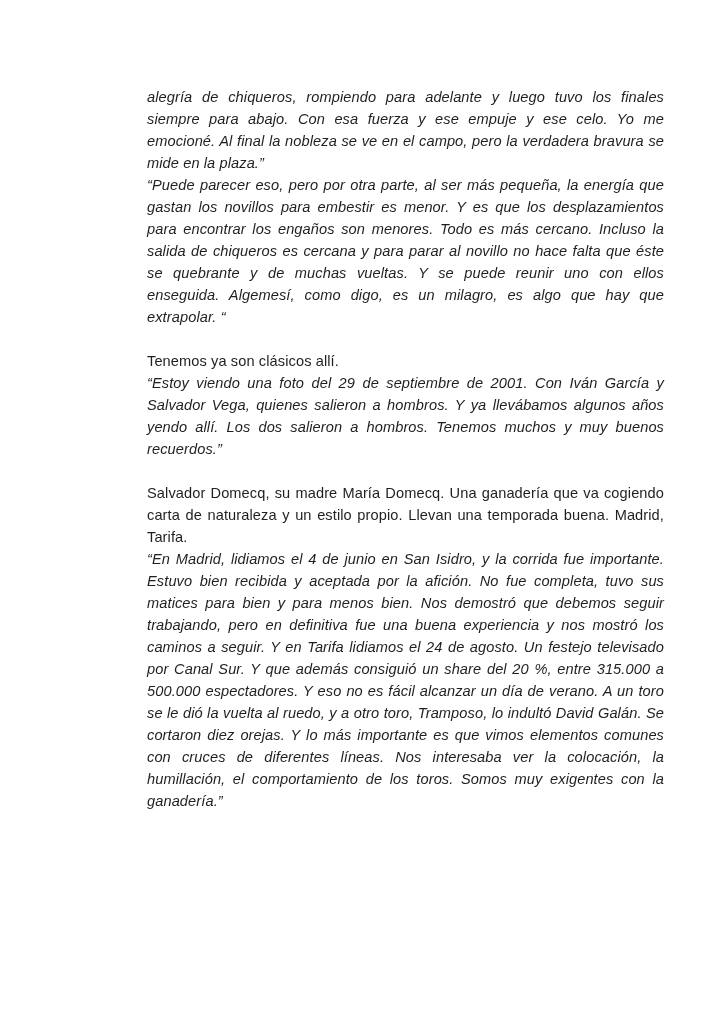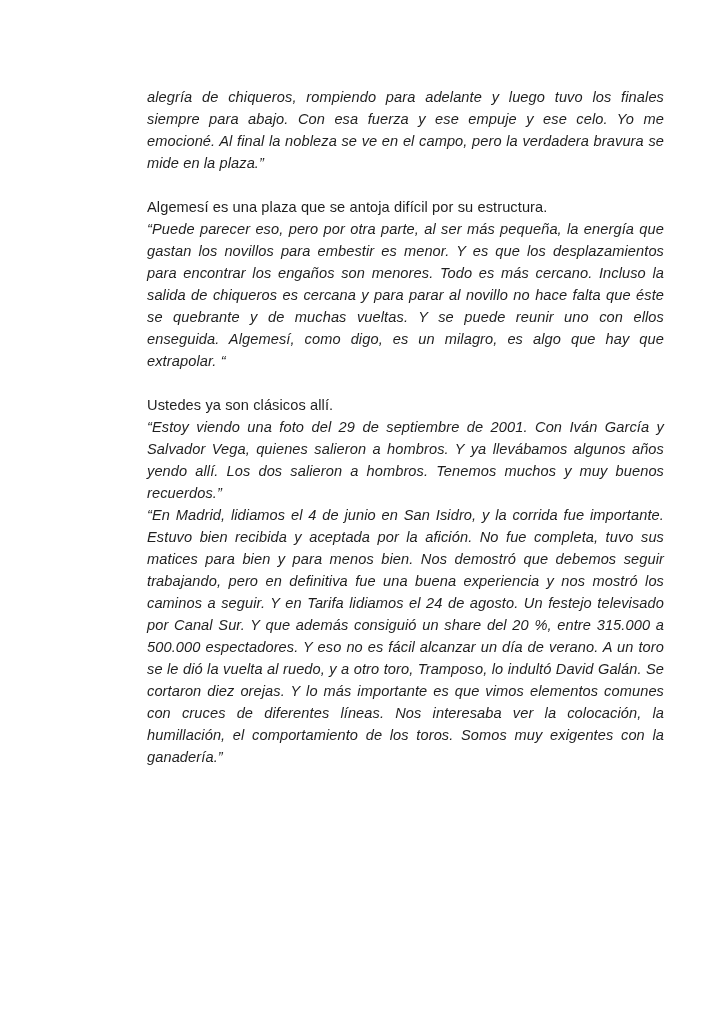--- a/index.html
+++ b/index.html
@@ -34,19 +34,19 @@
     font-style: italic;
   }
   .doc p.a.first { margin-top: 0; }
 </style>
 </head>
 <body>
 
 <div class="page">
   <div class="doc">
     <p class="a first">alegría de chiqueros, rompiendo para adelante y luego tuvo los finales siempre para abajo. Con esa fuerza y ese empuje y ese celo. Yo me emocioné. Al final la nobleza se ve en el campo, pero la verdadera  bravura se mide en la plaza.”</p>
-    <p class="q">Algemesí es una plaza que se antoja difícil por su estructura.</p>
     <p class="a">“Puede parecer eso, pero por otra parte, al ser más pequeña, la energía que gastan los novillos para embestir es menor. Y es que los desplazamientos para encontrar los engaños son menores. Todo es más cercano. Incluso la salida de chiqueros es cercana y para parar al novillo no hace falta que éste se quebrante y de muchas vueltas. Y se puede reunir uno con ellos enseguida. Algemesí, como digo, es un milagro, es algo que hay que extrapolar. “</p>
-    <p class="q">Ustedes ya son clásicos allí.</p>
+    <p class="q">Tenemos ya son clásicos allí.</p>
     <p class="a">“Estoy viendo una foto del 29 de septiembre de 2001. Con Iván García y Salvador Vega, quienes salieron a hombros. Y ya llevábamos algunos años yendo allí. Los dos salieron a hombros. Tenemos muchos y muy buenos recuerdos.”</p>
+    <p class="q">Salvador Domecq,  su madre María Domecq. Una ganadería que va cogiendo carta de naturaleza y un estilo propio. Llevan una temporada buena. Madrid, Tarifa.</p>
     <p class="a">“En Madrid, lidiamos el 4 de junio en San Isidro, y la corrida fue importante. Estuvo bien recibida y aceptada por la afición. No fue completa, tuvo sus matices para bien y para menos bien. Nos demostró que debemos seguir trabajando, pero en definitiva fue una buena experiencia y nos mostró los caminos a seguir. Y en Tarifa lidiamos el 24 de agosto. Un festejo televisado por Canal Sur. Y que además consiguió un share del 20 %, entre 315.000 a 500.000 espectadores. Y eso no es fácil alcanzar un día de verano. A un  toro se le dió la vuelta al ruedo, y a otro toro, Tramposo, lo indultó David Galán. Se cortaron diez orejas. Y lo más importante es que vimos elementos comunes con cruces de diferentes líneas. Nos interesaba ver la colocación, la humillación, el comportamiento de los toros. Somos muy exigentes con la ganadería.”</p>
   </div>
 </div>
 
 </body></html>

